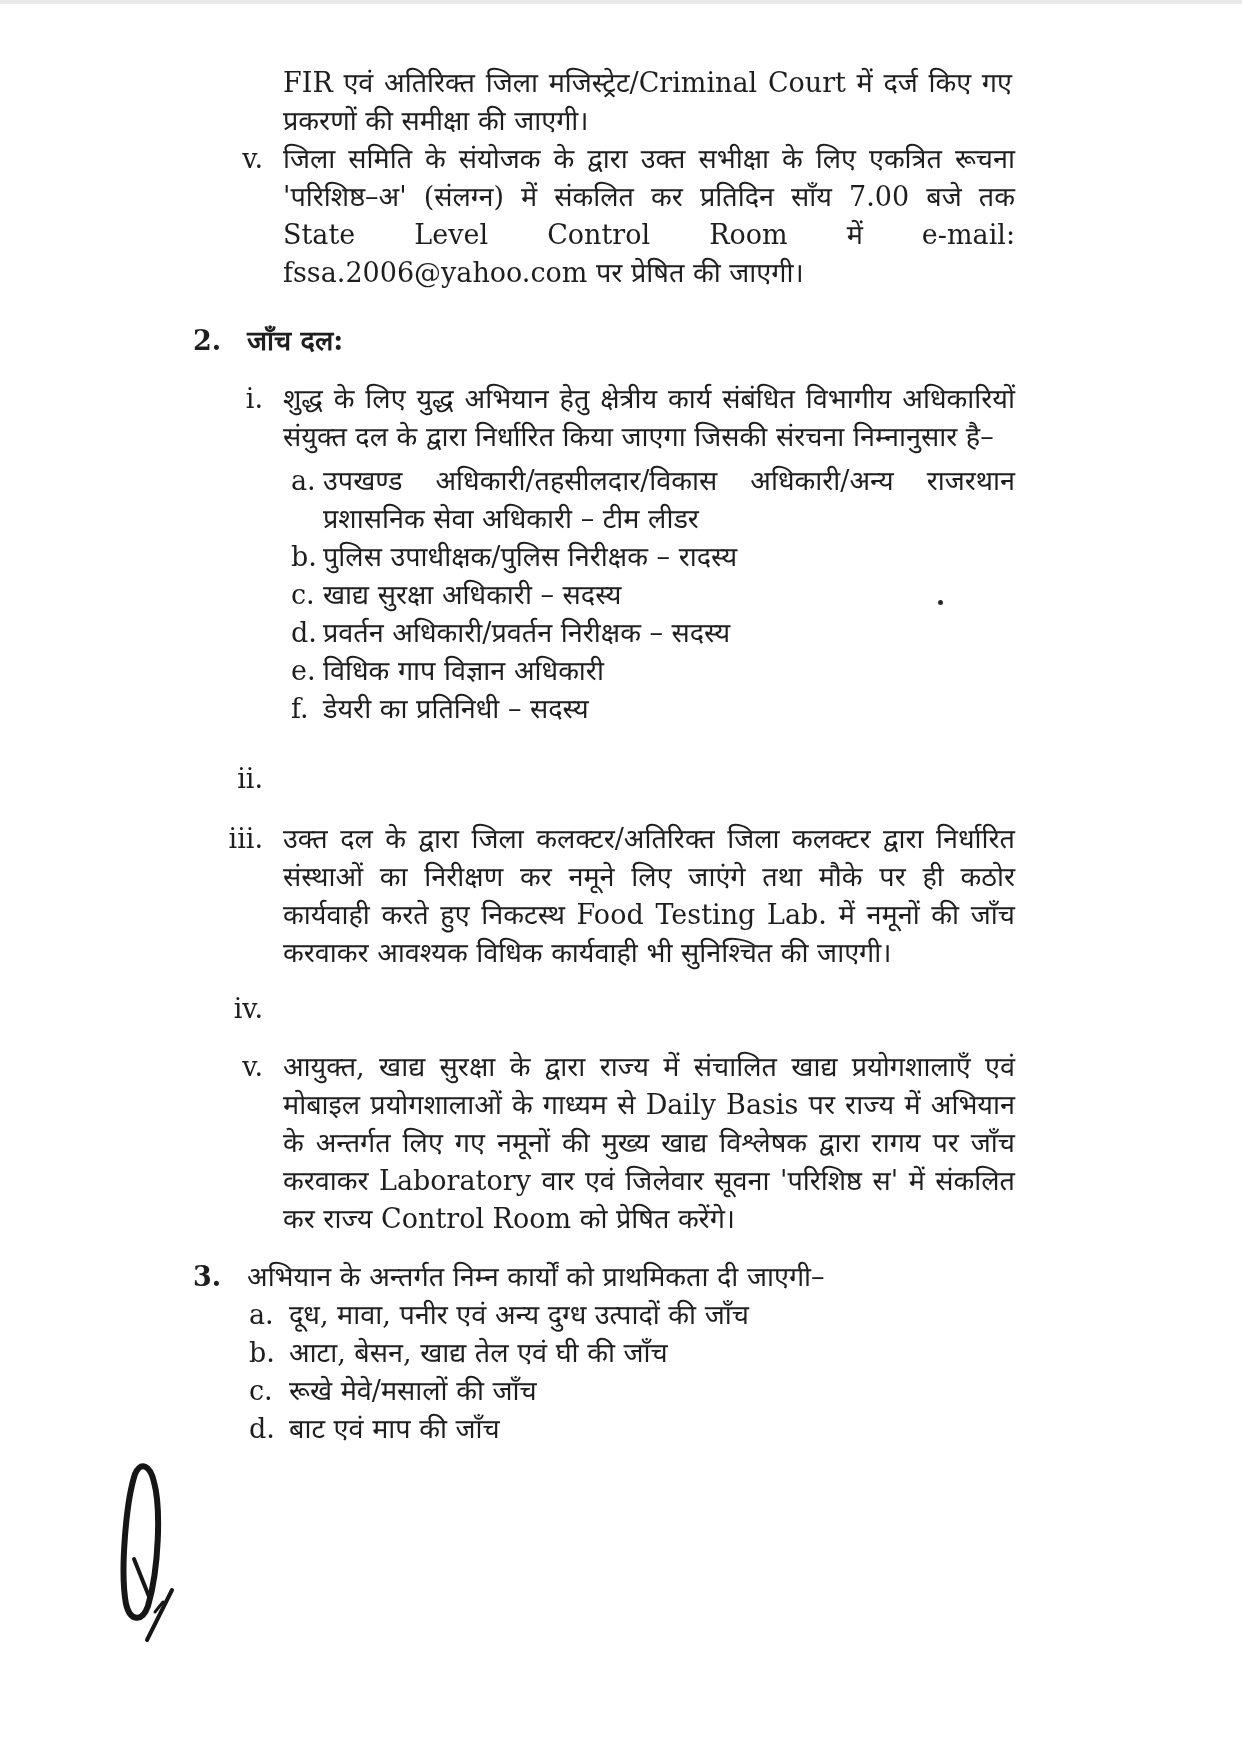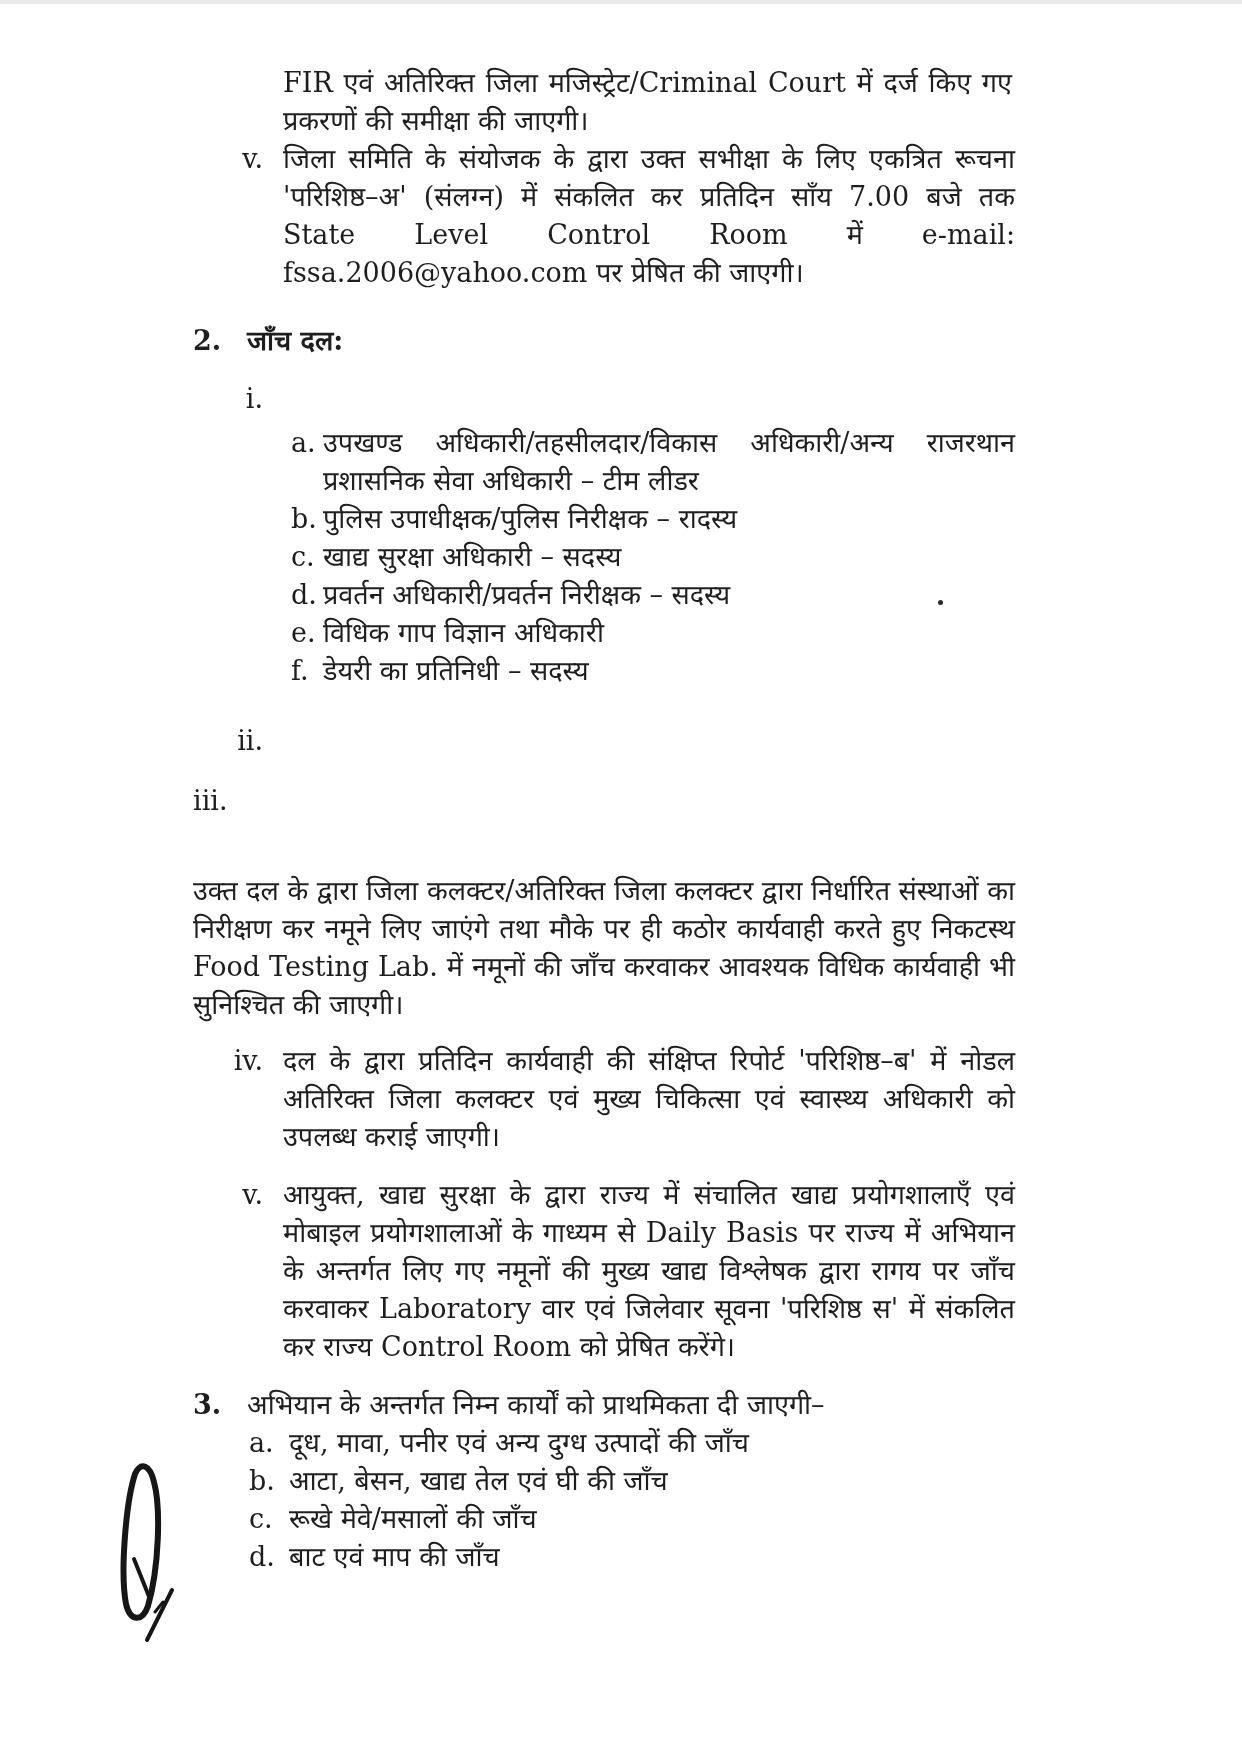--- a/index.html
+++ b/index.html
@@ -36,21 +36,21 @@
   .letter3 { margin-left:56px; }
   .letter3 .marker { flex:0 0 40px; }
 
   .u { text-underline-offset:6px; }
 
   
   .mt-sec2   { margin-top:30px; }
   .mt-i      { margin-top:20px; }
   .mt-team   { margin-top:6px; }
   .mt-ii     { margin-top:32px; }
-  .mt-iii    { margin-top:22px;flex-direction:column; }
+  .mt-iii    { margin-top:22px; }
   .mt-iv     { margin-top:18px; }
   .mt-v2     { margin-top:20px; }
   .mt-sec3   { margin-top:20px; }
 
   .stray-dot {
     position:absolute; left:938px; top:596px;
     width:5px; height:5px; border-radius:50%;
     background:#2a2a2a;
   }
   .signature {
@@ -70,20 +70,21 @@
       <p class="text"><span>जिला समिति के संयोजक के द्वारा उक्त सभीक्षा के लिए एकत्रित रूचना </span><span class="u">'परिशिष्ठ–अ'</span><span> (संलग्न) में संकलित कर प्रतिदिन साँय 7.00 बजे तक State Level Control Room में e-mail: fssa.2006@yahoo.com पर प्रेषित की जाएगी।</span></p>
     </div>
 
     <div class="row section section-2 mt-sec2">
       <span class="marker">2.</span>
       <p class="text title">जाँच दल:</p>
     </div>
 
     <div class="row roman mt-i">
       <span class="marker">i.</span>
+      <p class="text">शुद्ध के लिए युद्ध अभियान हेतु क्षेत्रीय कार्य संबंधित विभागीय अधिकारियों संयुक्त दल के द्वारा निर्धारित किया जाएगा जिसकी संरचना निम्नानुसार है–</p>
     </div>
 
     <div class="row letter mt-team">
       <span class="marker">a.</span>
       <p class="text">उपखण्ड अधिकारी/तहसीलदार/विकास अधिकारी/अन्य राजरथान प्रशासनिक सेवा अधिकारी – टीम लीडर</p>
     </div>
     <div class="row letter">
       <span class="marker">b.</span>
       <p class="text">पुलिस उपाधीक्षक/पुलिस निरीक्षक – रादस्य</p>
     </div>
@@ -108,21 +109,20 @@
       <span class="marker">ii.</span>
     </div>
 
     <div class="row roman mt-iii">
       <span class="marker">iii.</span>
       <p class="text">उक्त दल के द्वारा जिला कलक्टर/अतिरिक्त जिला कलक्टर द्वारा निर्धारित संस्थाओं का निरीक्षण कर नमूने लिए जाएंगे तथा मौके पर ही कठोर कार्यवाही करते हुए निकटस्थ Food Testing Lab. में नमूनों की जाँच करवाकर आवश्यक विधिक कार्यवाही भी सुनिश्चित की जाएगी।</p>
     </div>
 
     <div class="row roman mt-iv">
       <span class="marker">iv.</span>
-      <p class="text"><span>दल के द्वारा प्रतिदिन कार्यवाही की संक्षिप्त रिपोर्ट </span><span class="u">'परिशिष्ठ–ब'</span><span> में नोडल अतिरिक्त जिला कलक्टर एवं मुख्य चिकित्सा एवं स्वास्थ्य अधिकारी को उपलब्ध कराई जाएगी।</span></p>
     </div>
 
     <div class="row roman mt-v2">
       <span class="marker">v.</span>
       <p class="text"><span>आयुक्त, खाद्य सुरक्षा के द्वारा राज्य में संचालित खाद्य प्रयोगशालाएँ एवं मोबाइल प्रयोगशालाओं के गाध्यम से Daily Basis पर राज्य में अभियान के अन्तर्गत लिए गए नमूनों की मुख्य खाद्य विश्लेषक द्वारा रागय पर जाँच करवाकर Laboratory वार एवं जिलेवार सूवना </span><span class="u">'परिशिष्ठ स'</span><span> में संकलित कर राज्य Control Room को प्रेषित करेंगे।</span></p>
     </div>
 
     <div class="row section section-3 mt-sec3">
       <span class="marker">3.</span>
       <p class="text">अभियान के अन्तर्गत निम्न कार्यों को प्राथमिकता दी जाएगी–</p>

